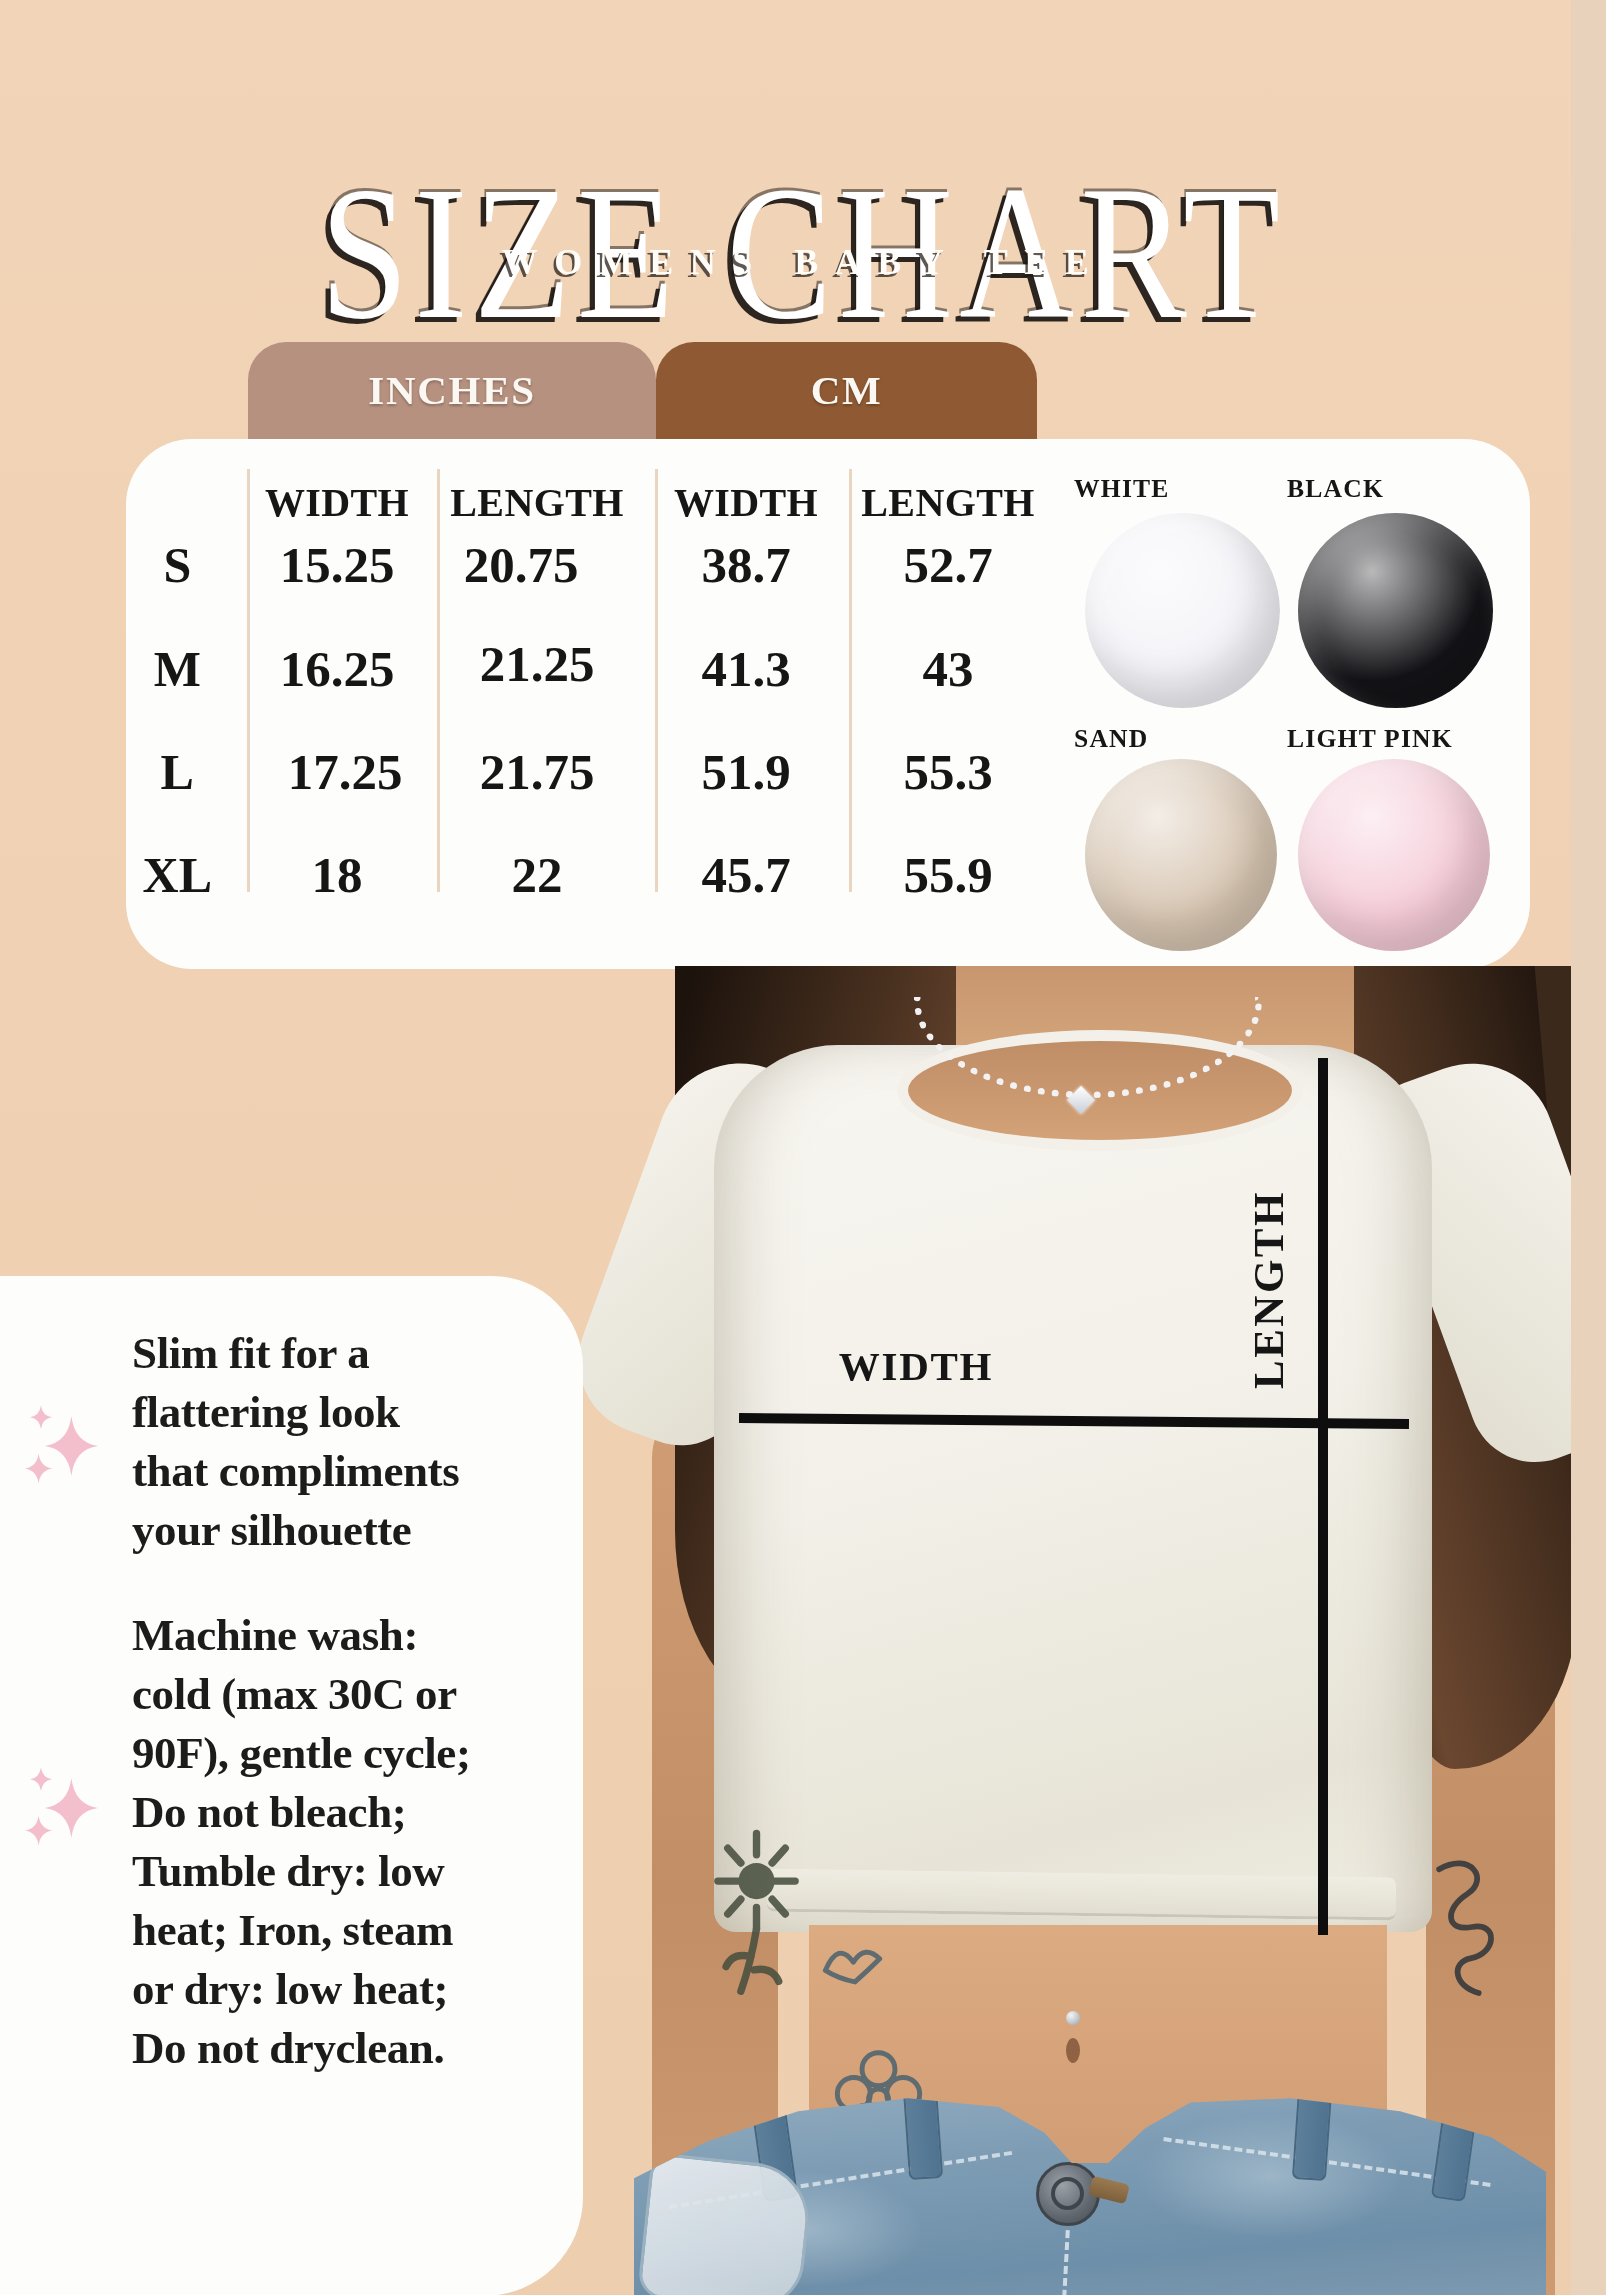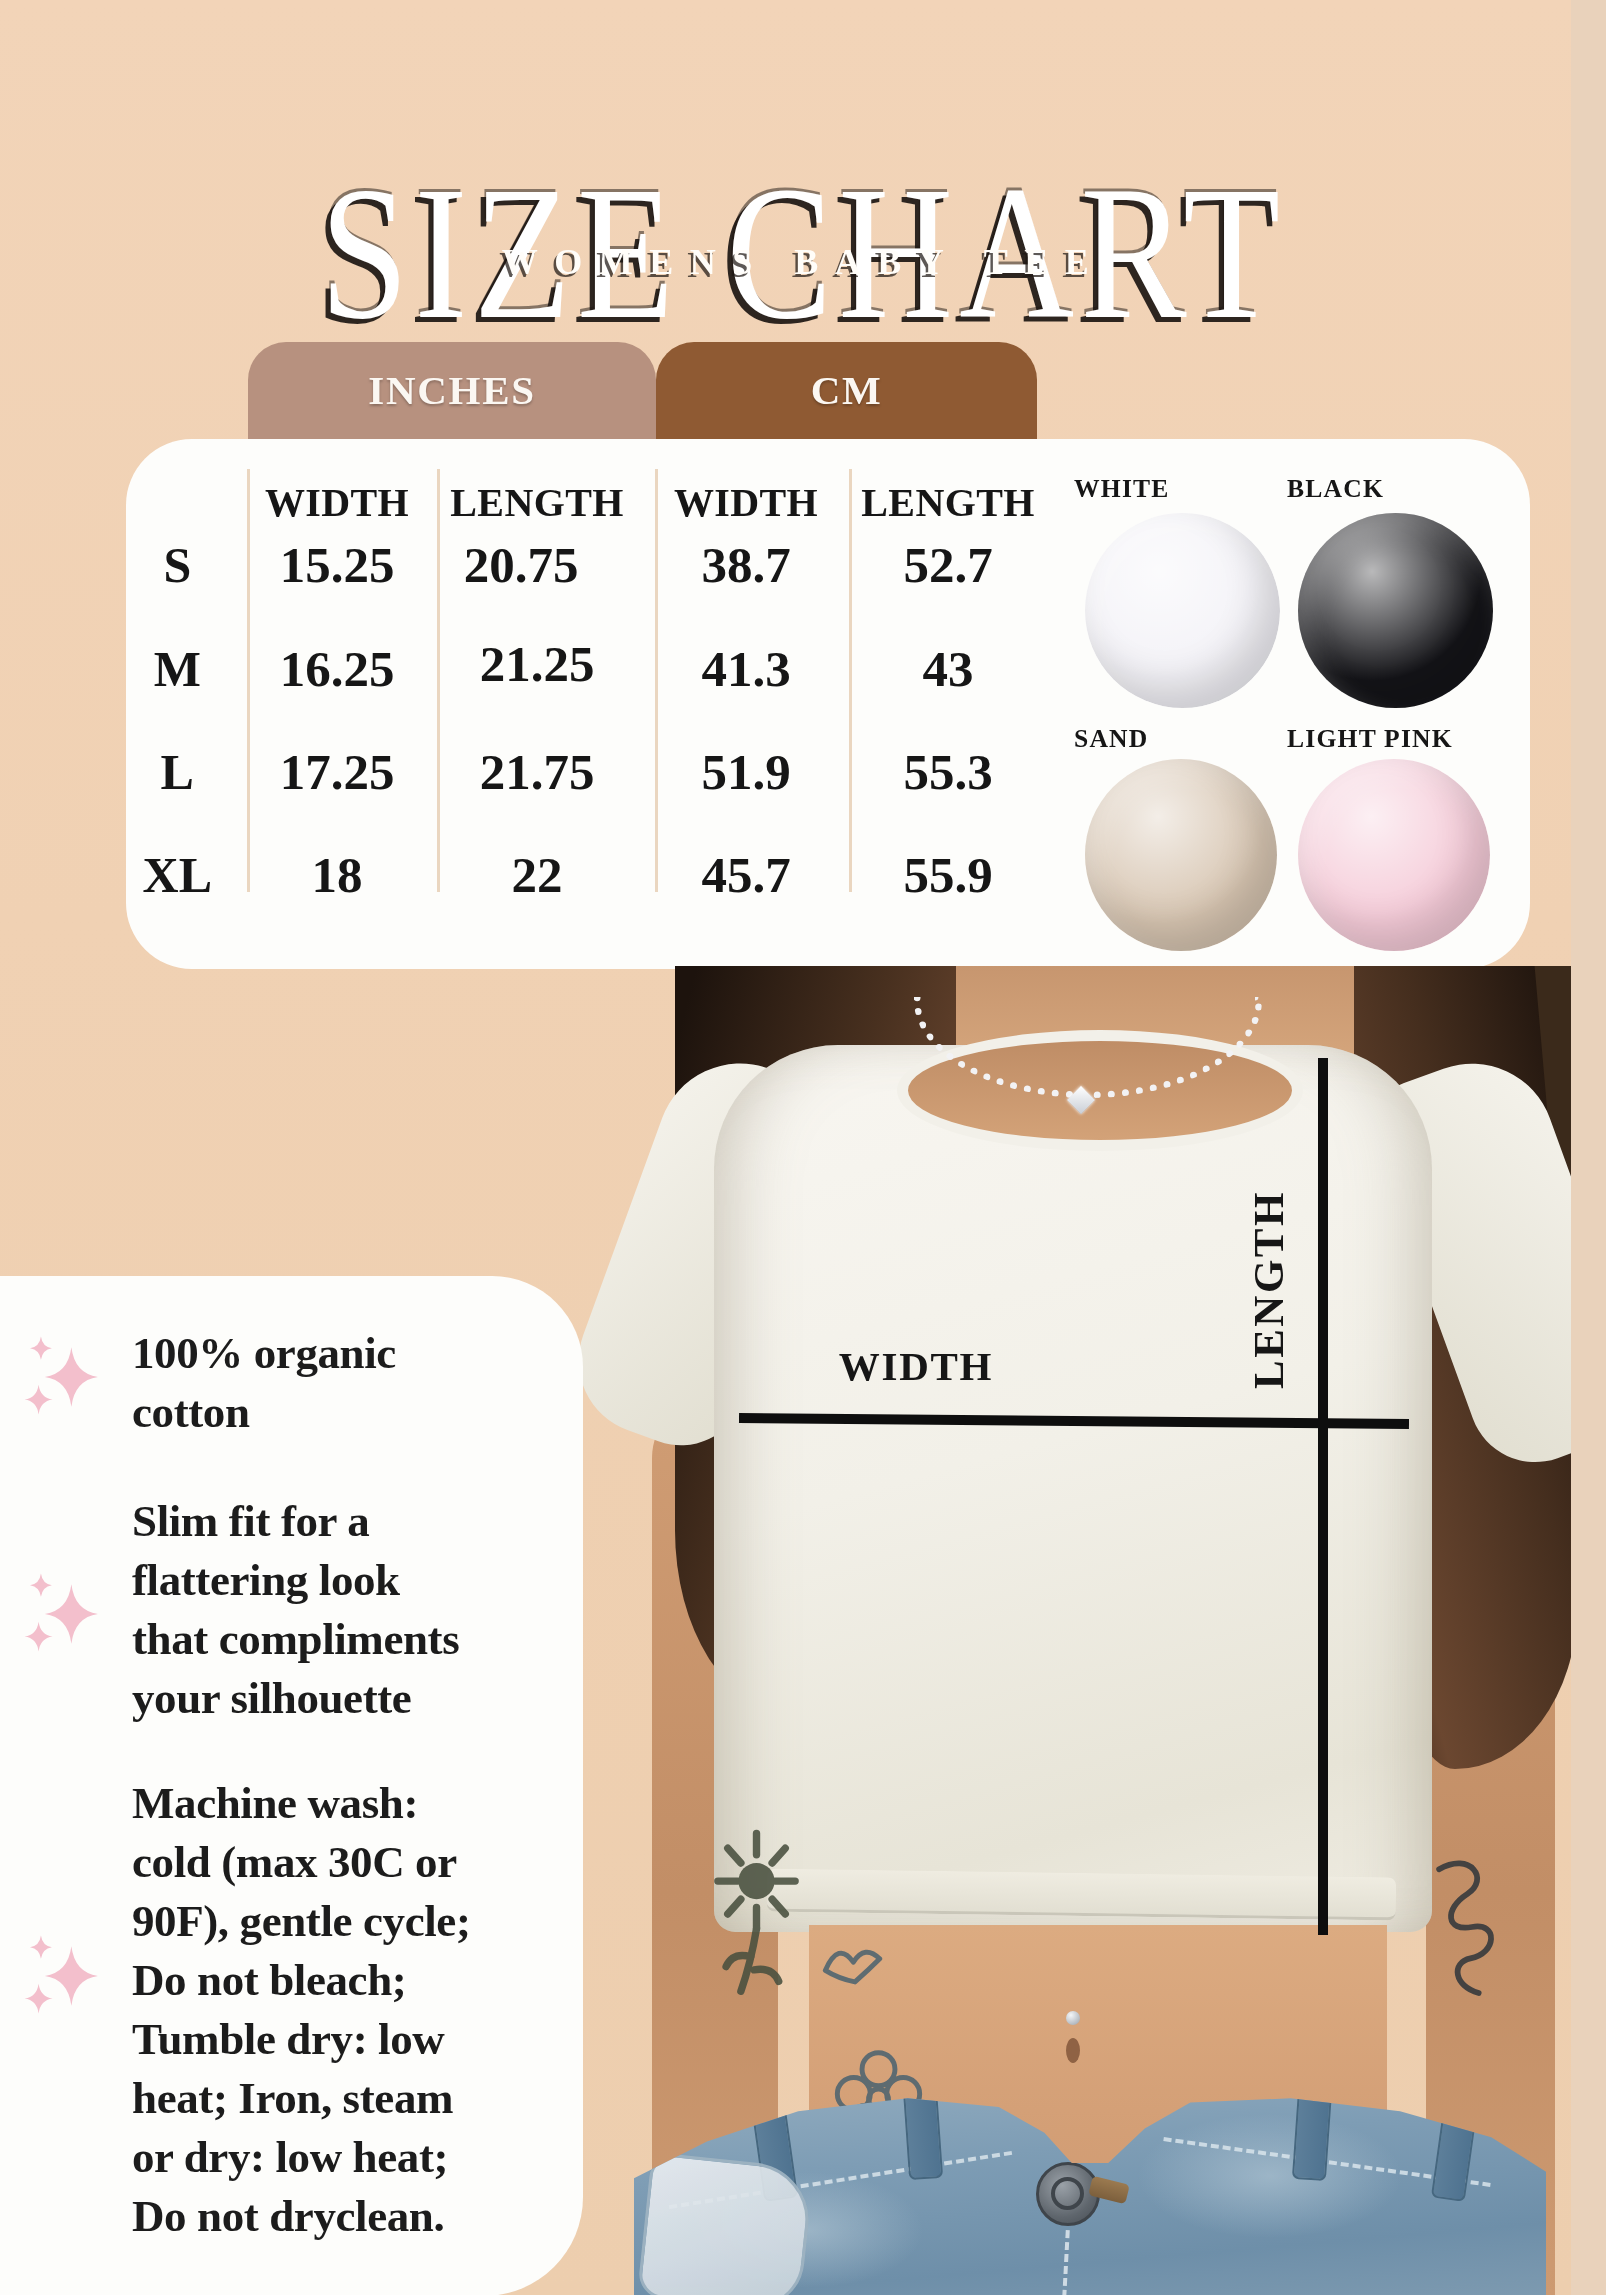--- a/index.html
+++ b/index.html
@@ -138,21 +138,21 @@
     <span class="abs val-cell" style="left:525px;top:97px">38.7</span>
     <span class="abs val-cell" style="left:727px;top:97px">52.7</span>
 
     <span class="abs size-cell" style="left:5.8px;top:201px">M</span>
     <span class="abs val-cell" style="left:116px;top:201px">16.25</span>
     <span class="abs val-cell" style="left:316px;top:196px">21.25</span>
     <span class="abs val-cell" style="left:525px;top:201px">41.3</span>
     <span class="abs val-cell" style="left:727px;top:201px">43</span>
 
     <span class="abs size-cell" style="left:5.8px;top:304px">L</span>
-    <span class="abs val-cell" style="left:116px;top:304px">17.25</span>
+    <span class="abs val-cell" style="left:124px;top:304px">17.25</span>
     <span class="abs val-cell" style="left:316px;top:304px">21.75</span>
     <span class="abs val-cell" style="left:525px;top:304px">51.9</span>
     <span class="abs val-cell" style="left:727px;top:304px">55.3</span>
 
     <span class="abs size-cell" style="left:5.8px;top:407px">XL</span>
     <span class="abs val-cell" style="left:116px;top:407px">18</span>
     <span class="abs val-cell" style="left:316px;top:407px">22</span>
     <span class="abs val-cell" style="left:525px;top:407px">45.7</span>
     <span class="abs val-cell" style="left:727px;top:407px">55.9</span>
 
@@ -237,29 +237,20 @@
     <div class="abs mline width-line"></div>
     <div class="abs mline length-line"></div>
     <div class="abs width-label">WIDTH</div>
     <div class="abs length-label">
         <span>LENGTH</span>
       </div>
   </div>
 
   <section class="abs panel">
     <ul class="features">
-      <li class="feature f1">
-        <svg class="spark" viewBox="-4 0 100 104">
-          <path fill="#f3bfcc" d="M58 14 Q62.3 47.7 92 52 Q62.3 56.3 58 90 Q53.7 56.3 24 52 Q53.7 47.7 58 14 Z"></path>
-          <path fill="#f3bfcc" d="M19 0 Q20.8 13.2 33 15 Q20.8 16.8 19 30 Q17.2 16.8 5 15 Q17.2 13.2 19 0 Z"></path>
-          <path fill="#f3bfcc" d="M16 62 Q18.3 78.7 34 81 Q18.3 83.3 16 100 Q13.7 83.3 -2 81 Q13.7 78.7 16 62 Z"></path>
-        </svg>
-        <p>100% organic
-cotton</p>
-      </li>
       <li class="feature f2">
         <svg class="spark" viewBox="-4 0 100 104">
           <path fill="#f3bfcc" d="M58 14 Q62.3 47.7 92 52 Q62.3 56.3 58 90 Q53.7 56.3 24 52 Q53.7 47.7 58 14 Z"></path>
           <path fill="#f3bfcc" d="M19 0 Q20.8 13.2 33 15 Q20.8 16.8 19 30 Q17.2 16.8 5 15 Q17.2 13.2 19 0 Z"></path>
           <path fill="#f3bfcc" d="M16 62 Q18.3 78.7 34 81 Q18.3 83.3 16 100 Q13.7 83.3 -2 81 Q13.7 78.7 16 62 Z"></path>
         </svg>
         <p>Slim fit for a
 flattering look
 that compliments
 your silhouette</p>

